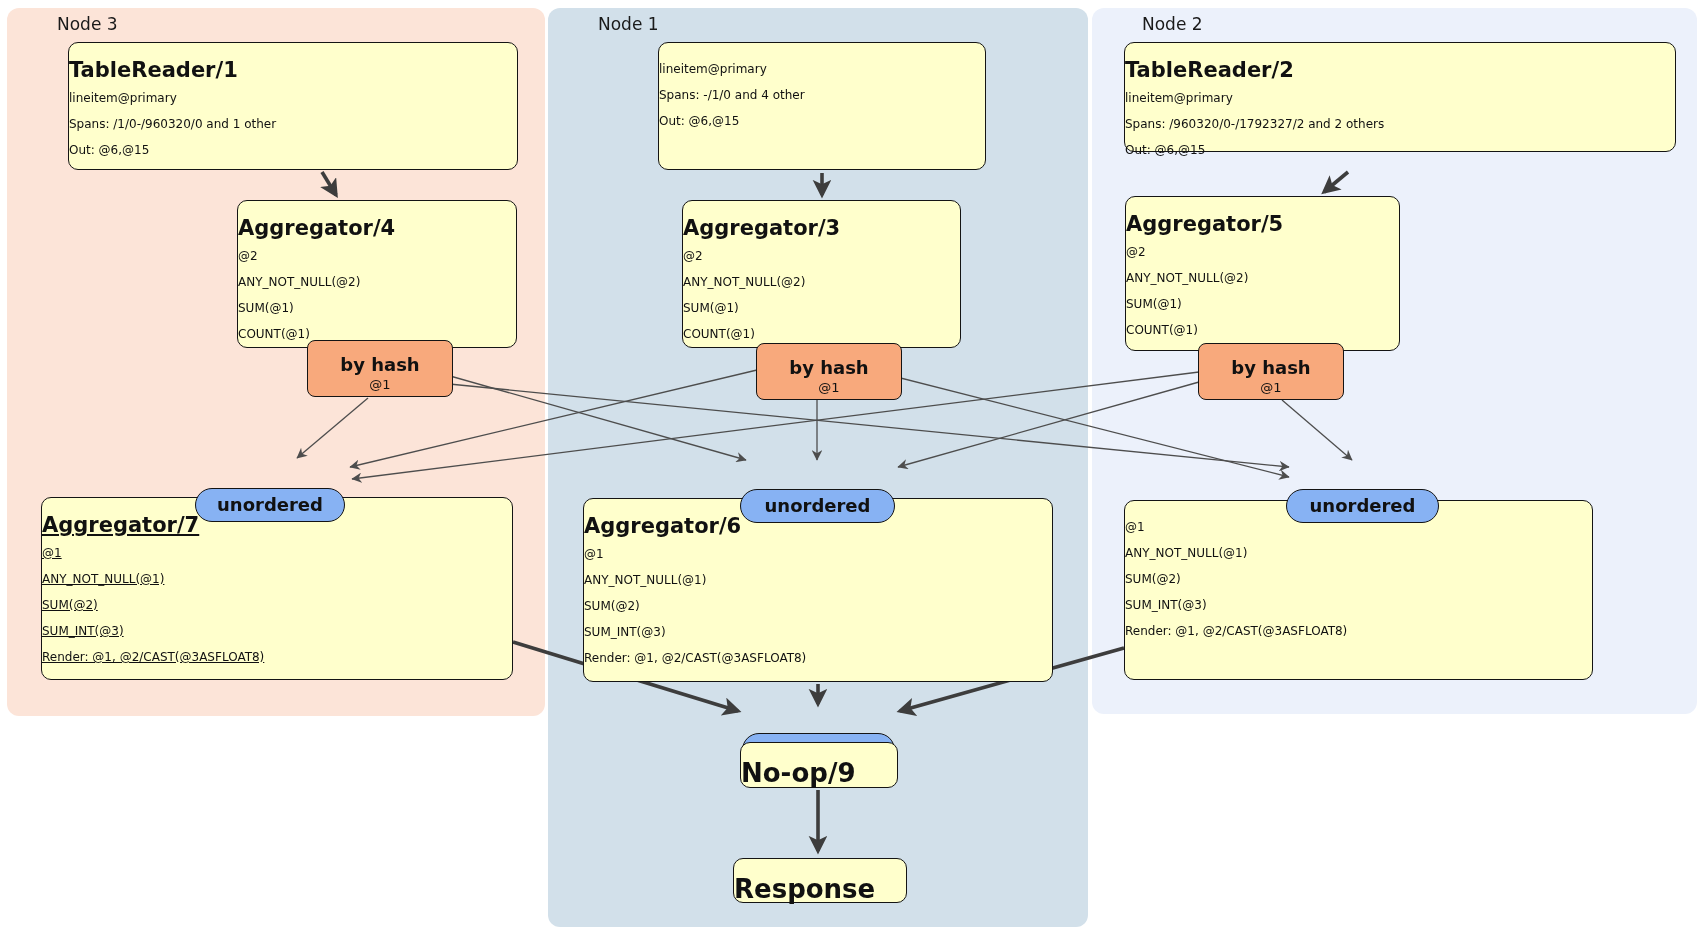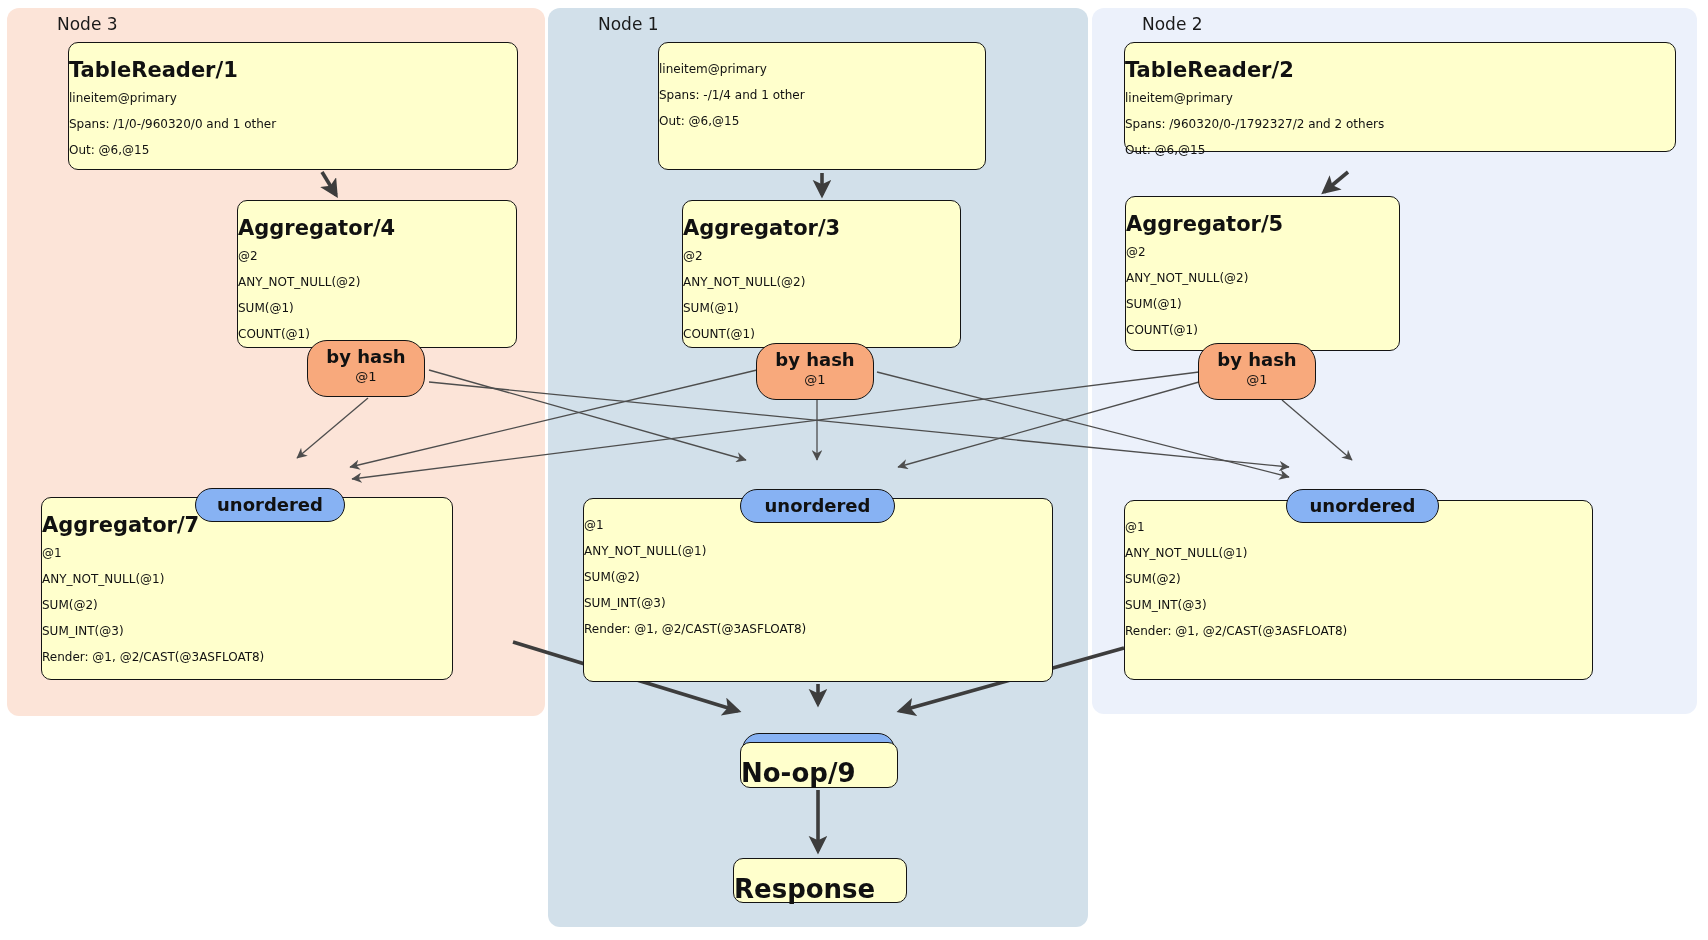--- a/index.html
+++ b/index.html
@@ -25,30 +25,30 @@
     box-sizing:border-box;padding-top:13px;
   }
   .proc-title{font-size:21px;font-weight:bold;line-height:29px;}
   .proc-line{font-size:12px;line-height:26px;white-space:nowrap;}
   #tr1{left:68px;top:42px;width:450px;height:128px;}
   #tr0{left:658px;top:42px;width:328px;height:128px;}
   #tr2{left:1124px;top:42px;width:552px;height:110px;}
   #agg4{left:237px;top:200px;width:280px;height:148px;}
   #agg3{left:682px;top:200px;width:279px;height:148px;}
   #agg5{left:1125px;top:196px;width:275px;height:155px;}
-  #agg7{left:41px;top:497px;width:412px;height:183px;}
+  #agg7{left:41px;top:497px;width:472px;height:183px;text-decoration:underline;}
   #agg6{left:583px;top:498px;width:470px;height:184px;}
   #agg8{left:1124px;top:500px;width:469px;height:180px;}
   #noop9{left:740px;top:742px;width:158px;height:46px;}
   #noop9 .proc-title,#response .proc-title{line-height:34px;font-size:26px;}
   #response{left:733px;top:858px;width:174px;height:45px;}
 
   .hash-pill{
-    position:absolute;width:118px;height:57px;background:var(--router_hash_fill,#f8a97c);
-    border:1.6px solid #141414;border-radius:20px;text-align:center;box-sizing:border-box;padding-top:4px;
+    position:absolute;width:146px;height:57px;background:var(--router_hash_fill,#f8a97c);
+    border:1.6px solid #141414;border-radius:8px;text-align:center;box-sizing:border-box;padding-top:12px;
   }
   .hash-label{font-size:18px;font-weight:bold;line-height:23px;}
   .hash-key{font-size:13px;line-height:17px;}
   #hash3{left:307px;top:340px;}
   #hash1{left:756px;top:343px;}
   #hash2{left:1198px;top:343px;}
 
   .un-pill{
     position:absolute;height:34px;background:var(--router_unordered_fill,#87b2f3);
     border:1.6px solid #141414;border-radius:17px;text-align:center;box-sizing:border-box;
@@ -104,21 +104,21 @@
   </svg>
 
   <div class="proc" id="tr1">
     <div class="proc-title">TableReader/1</div>
     <div class="proc-line">lineitem@primary</div>
     <div class="proc-line">Spans: /1/0-/960320/0 and 1 other</div>
     <div class="proc-line">Out: @6,@15</div>
   </div>
   <div class="proc" id="tr0">
     <div class="proc-line">lineitem@primary</div>
-    <div class="proc-line">Spans: -/1/4 and 1 other</div>
+    <div class="proc-line">Spans: -/1/0 and 4 other</div>
     <div class="proc-line">Out: @6,@15</div>
   </div>
   <div class="proc" id="tr2">
     <div class="proc-title">TableReader/2</div>
     <div class="proc-line">lineitem@primary</div>
     <div class="proc-line">Spans: /960320/0-/1792327/2 and 2 others</div>
     <div class="proc-line">Out: @6,@15</div>
   </div>
 
   <div class="proc" id="agg4">
@@ -145,20 +145,21 @@
 
   <div class="proc" id="agg7">
     <div class="proc-title">Aggregator/7</div>
     <div class="proc-line">@1</div>
     <div class="proc-line">ANY_NOT_NULL(@1)</div>
     <div class="proc-line">SUM(@2)</div>
     <div class="proc-line">SUM_INT(@3)</div>
     <div class="proc-line">Render: @1, @2/CAST(@3ASFLOAT8)</div>
   </div>
   <div class="proc" id="agg6">
+    <div class="proc-title">Aggregator/6</div>
     <div class="proc-line">@1</div>
     <div class="proc-line">ANY_NOT_NULL(@1)</div>
     <div class="proc-line">SUM(@2)</div>
     <div class="proc-line">SUM_INT(@3)</div>
     <div class="proc-line">Render: @1, @2/CAST(@3ASFLOAT8)</div>
   </div>
   <div class="proc" id="agg8">
     <div class="proc-line">@1</div>
     <div class="proc-line">ANY_NOT_NULL(@1)</div>
     <div class="proc-line">SUM(@2)</div>

